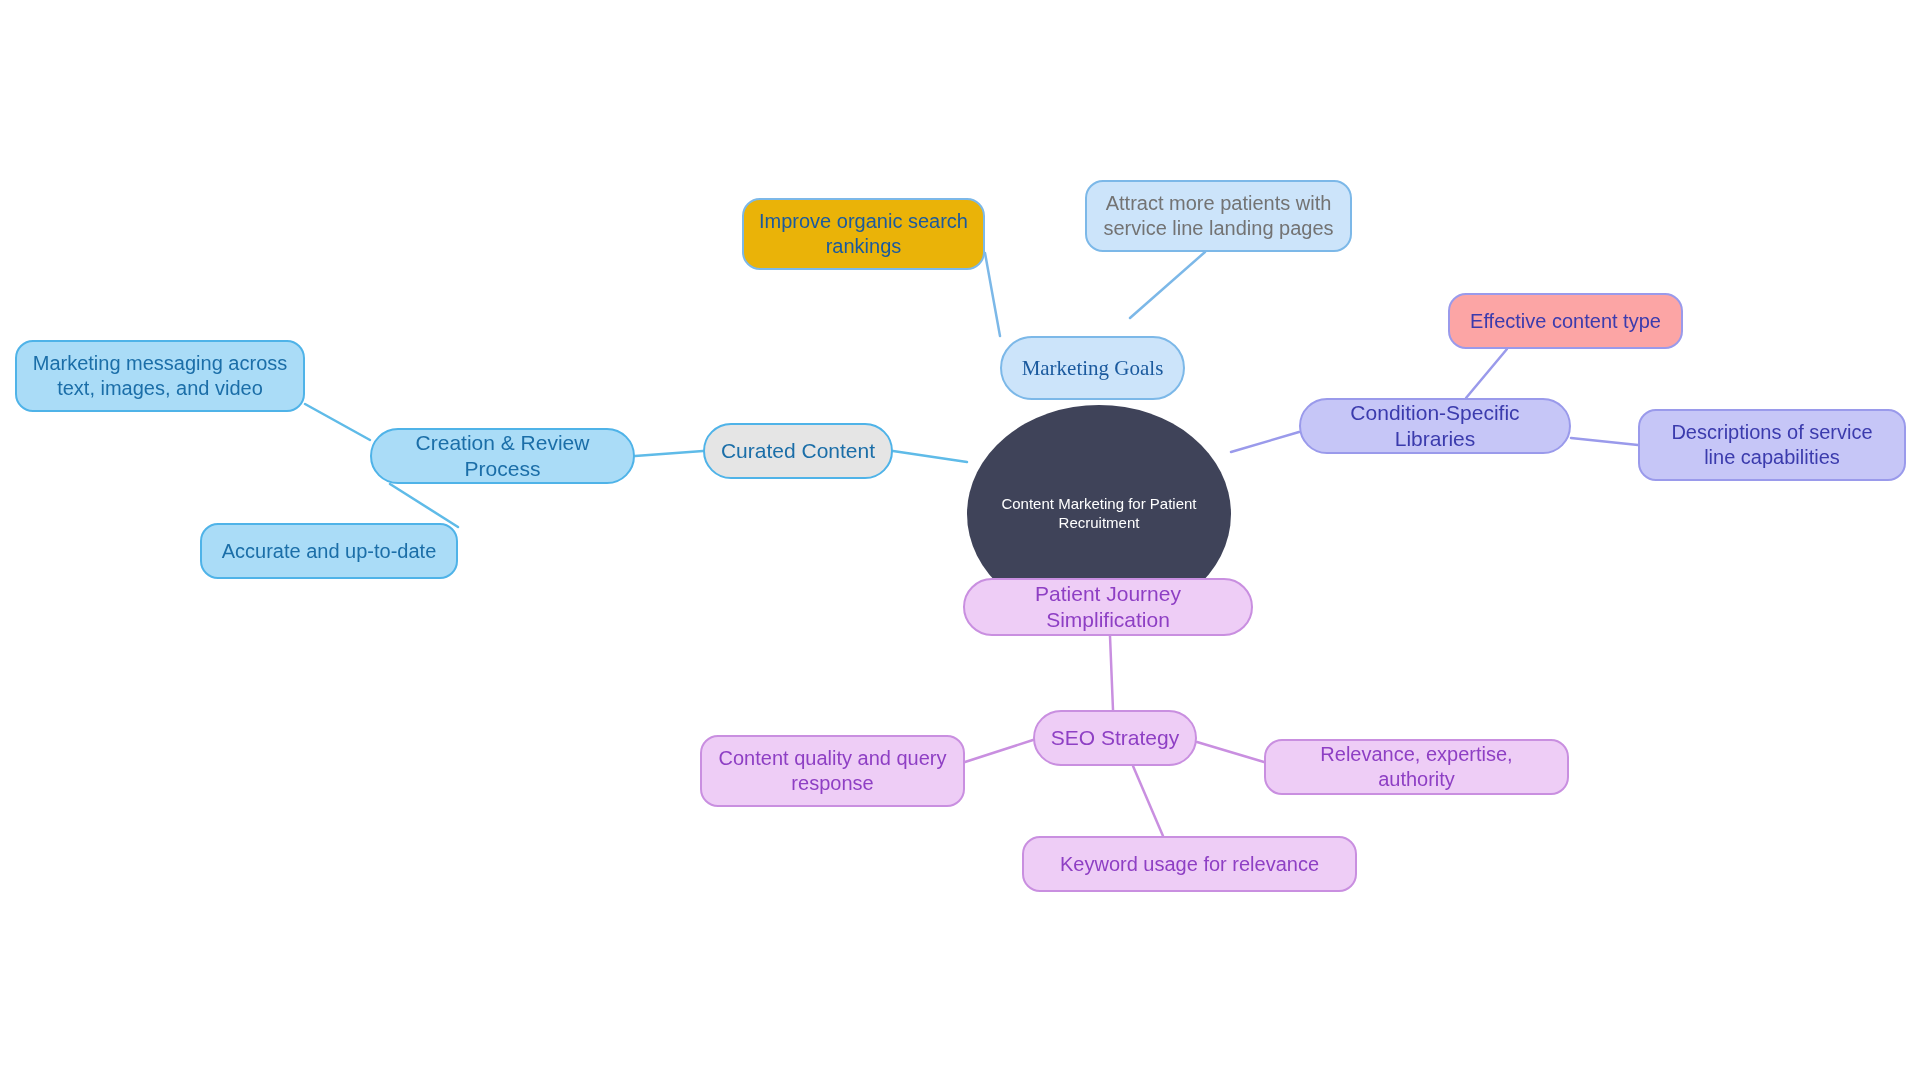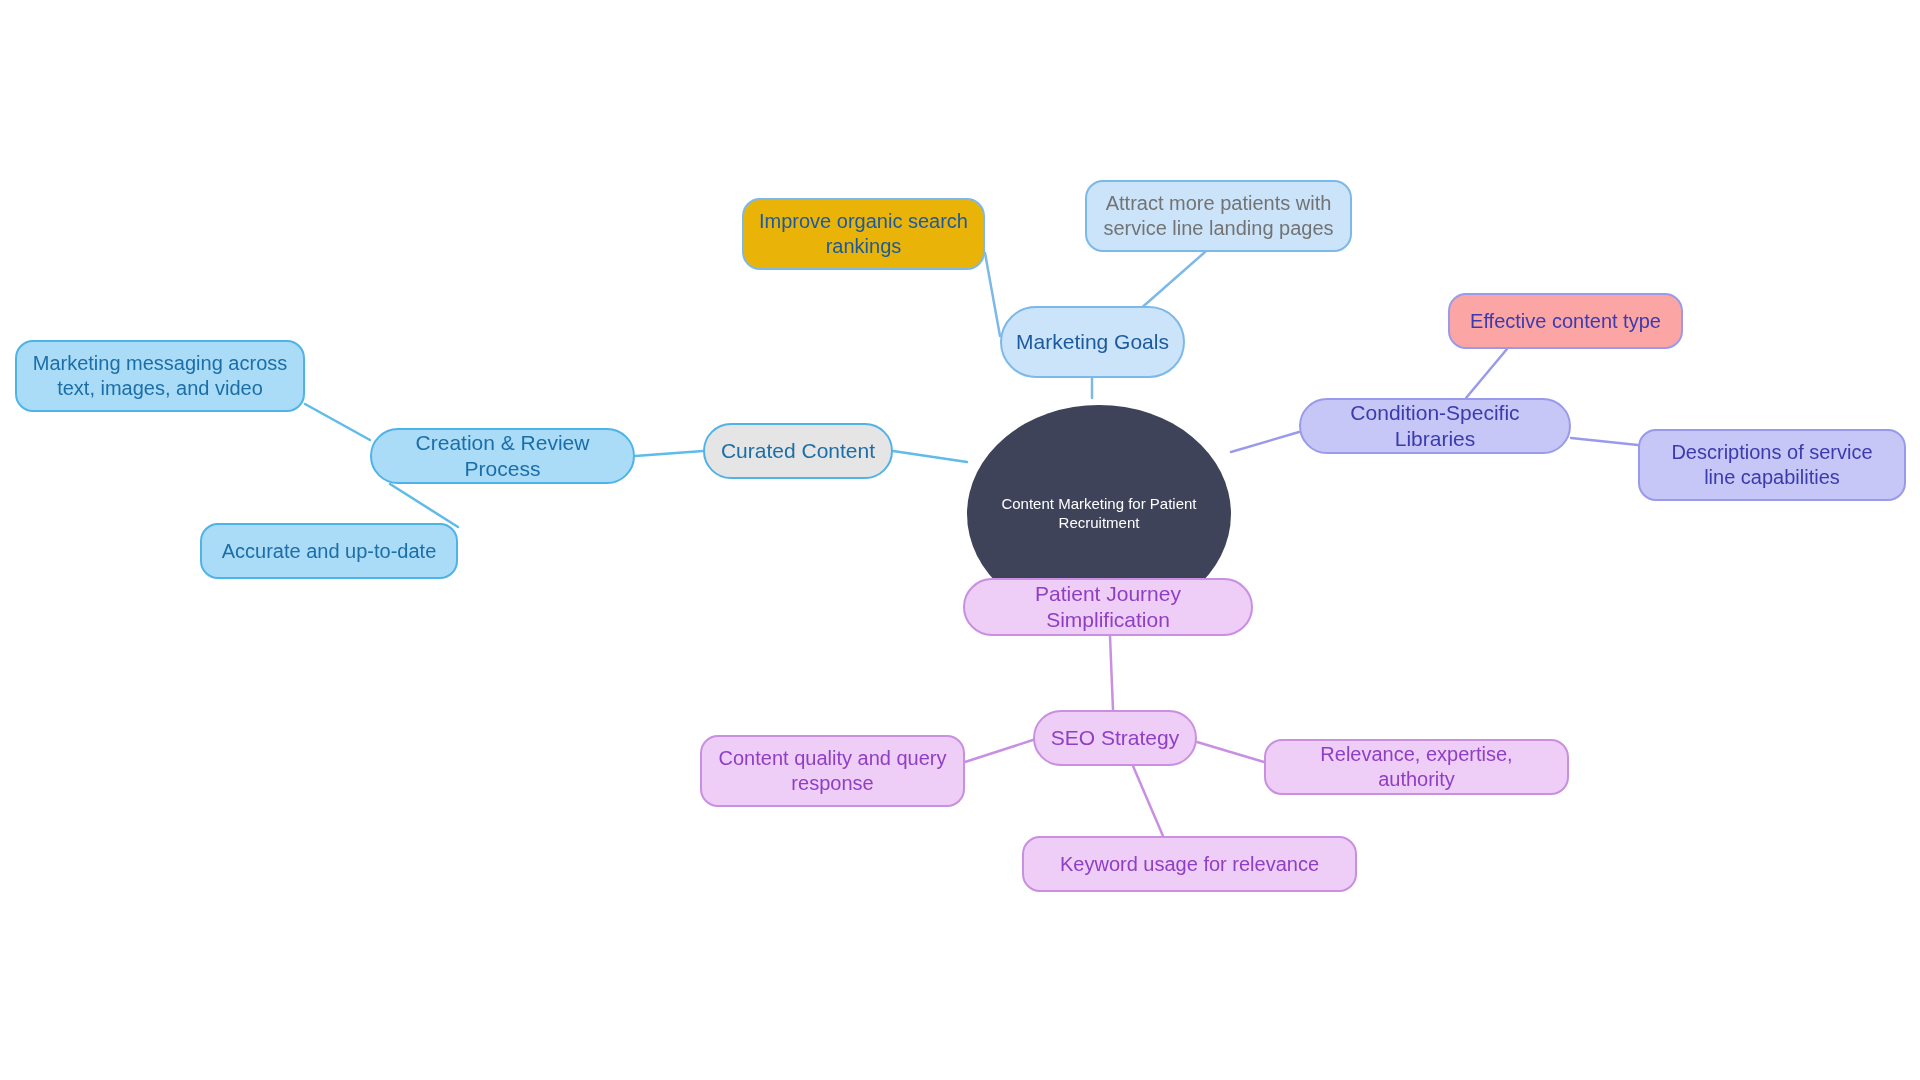--- a/index.html
+++ b/index.html
@@ -72,29 +72,29 @@
       <line x1="1466" y1="398" x2="1507" y2="349" stroke="#9a9aeb" stroke-width="2.5" stroke-linecap="round"></line>
       <line x1="1571" y1="438" x2="1638" y2="445" stroke="#9a9aeb" stroke-width="2.5" stroke-linecap="round"></line>
       <line x1="1105" y1="560" x2="1105" y2="578" stroke="#c98fe0" stroke-width="2.5" stroke-linecap="round"></line>
       <line x1="1110" y1="636" x2="1113" y2="710" stroke="#c98fe0" stroke-width="2.5" stroke-linecap="round"></line>
       <line x1="1033" y1="740" x2="965" y2="762" stroke="#c98fe0" stroke-width="2.5" stroke-linecap="round"></line>
       <line x1="1197" y1="742" x2="1264" y2="762" stroke="#c98fe0" stroke-width="2.5" stroke-linecap="round"></line>
       <line x1="1133" y1="766" x2="1163" y2="836" stroke="#c98fe0" stroke-width="2.5" stroke-linecap="round"></line>
     </svg>
   <div id="nodes">
       <div class="node node-root" style="left: 967px; top: 405px; width: 264px; height: 218px; background: rgb(63, 67, 89); border-color: rgb(63, 67, 89); color: rgb(255, 255, 255);"><span>Content Marketing for Patient Recruitment</span></div>
-      <div class="node node-branch" style="left: 1000px; top: 306px; width: 185px; height: 72px; background: rgb(204, 228, 250); border-color: rgb(124, 184, 232); color: rgb(27, 90, 158);"><span>Marketing Goals</span></div>
+      <div class="node node-branch" style="left: 1000px; top: 336px; width: 185px; height: 64px; background: rgb(204, 228, 250); border-color: rgb(124, 184, 232); color: rgb(27, 90, 158); font-family: Liberation Serif, serif;"><span>Marketing Goals</span></div>
       <div class="node node-leaf" style="left: 742px; top: 198px; width: 243px; height: 72px; background: #eab308; border-color: rgb(124, 184, 232); color: rgb(27, 90, 158);"><span>Improve organic search rankings</span></div>
       <div class="node node-leaf" style="left: 1085px; top: 180px; width: 267px; height: 72px; background: rgb(204, 228, 250); border-color: rgb(124, 184, 232); color: #737373;"><span>Attract more patients with service line landing pages</span></div>
       <div class="node node-branch" style="left: 703px; top: 423px; width: 190px; height: 56px; background: #e5e5e5; border-color: rgb(79, 179, 232); color: rgb(27, 110, 168);"><span>Curated Content</span></div>
       <div class="node node-branch" style="left: 370px; top: 428px; width: 265px; height: 56px; background: rgb(170, 220, 247); border-color: rgb(79, 179, 232); color: rgb(27, 110, 168);"><span>Creation &amp; Review Process</span></div>
       <div class="node node-leaf" style="left: 15px; top: 340px; width: 290px; height: 72px; background: rgb(170, 220, 247); border-color: rgb(79, 179, 232); color: rgb(27, 110, 168);"><span>Marketing messaging across text, images, and video</span></div>
       <div class="node node-leaf" style="left: 200px; top: 523px; width: 258px; height: 56px; background: rgb(170, 220, 247); border-color: rgb(79, 179, 232); color: rgb(27, 110, 168);"><span>Accurate and up-to-date</span></div>
       <div class="node node-branch" style="left: 1299px; top: 398px; width: 272px; height: 56px; background: rgb(198, 198, 247); border-color: rgb(154, 154, 235); color: rgb(59, 59, 173);"><span>Condition-Specific Libraries</span></div>
       <div class="node node-leaf" style="left: 1448px; top: 293px; width: 235px; height: 56px; background: #fca5a5; border-color: rgb(154, 154, 235); color: rgb(59, 59, 173);"><span>Effective content type</span></div>
-      <div class="node node-leaf" style="left: 1638px; top: 409px; width: 268px; height: 72px; background: rgb(198, 198, 247); border-color: rgb(154, 154, 235); color: rgb(59, 59, 173); margin-top: 20px;"><span>Descriptions of service line capabilities</span></div>
+      <div class="node node-leaf" style="left: 1638px; top: 409px; width: 268px; height: 72px; background: rgb(198, 198, 247); border-color: rgb(154, 154, 235); color: rgb(59, 59, 173);"><span>Descriptions of service line capabilities</span></div>
       <div class="node node-branch" style="left: 963px; top: 578px; width: 290px; height: 58px; background: rgb(238, 205, 246); border-color: rgb(201, 143, 224); color: rgb(142, 63, 196);"><span>Patient Journey Simplification</span></div>
       <div class="node node-branch" style="left: 1033px; top: 710px; width: 164px; height: 56px; background: rgb(238, 205, 246); border-color: rgb(201, 143, 224); color: rgb(142, 63, 196);"><span>SEO Strategy</span></div>
       <div class="node node-leaf" style="left: 700px; top: 735px; width: 265px; height: 72px; background: rgb(238, 205, 246); border-color: rgb(201, 143, 224); color: rgb(142, 63, 196);"><span>Content quality and query response</span></div>
       <div class="node node-leaf" style="left: 1264px; top: 739px; width: 305px; height: 56px; background: rgb(238, 205, 246); border-color: rgb(201, 143, 224); color: rgb(142, 63, 196);"><span>Relevance, expertise, authority</span></div>
       <div class="node node-leaf" style="left: 1022px; top: 836px; width: 335px; height: 56px; background: rgb(238, 205, 246); border-color: rgb(201, 143, 224); color: rgb(142, 63, 196);"><span>Keyword usage for relevance</span></div>
     </div>
 </div>
 
 </body></html>

